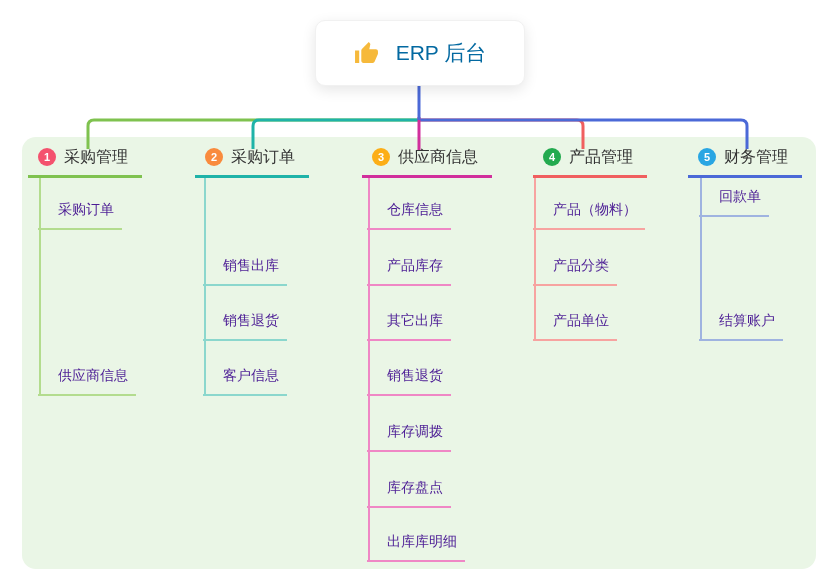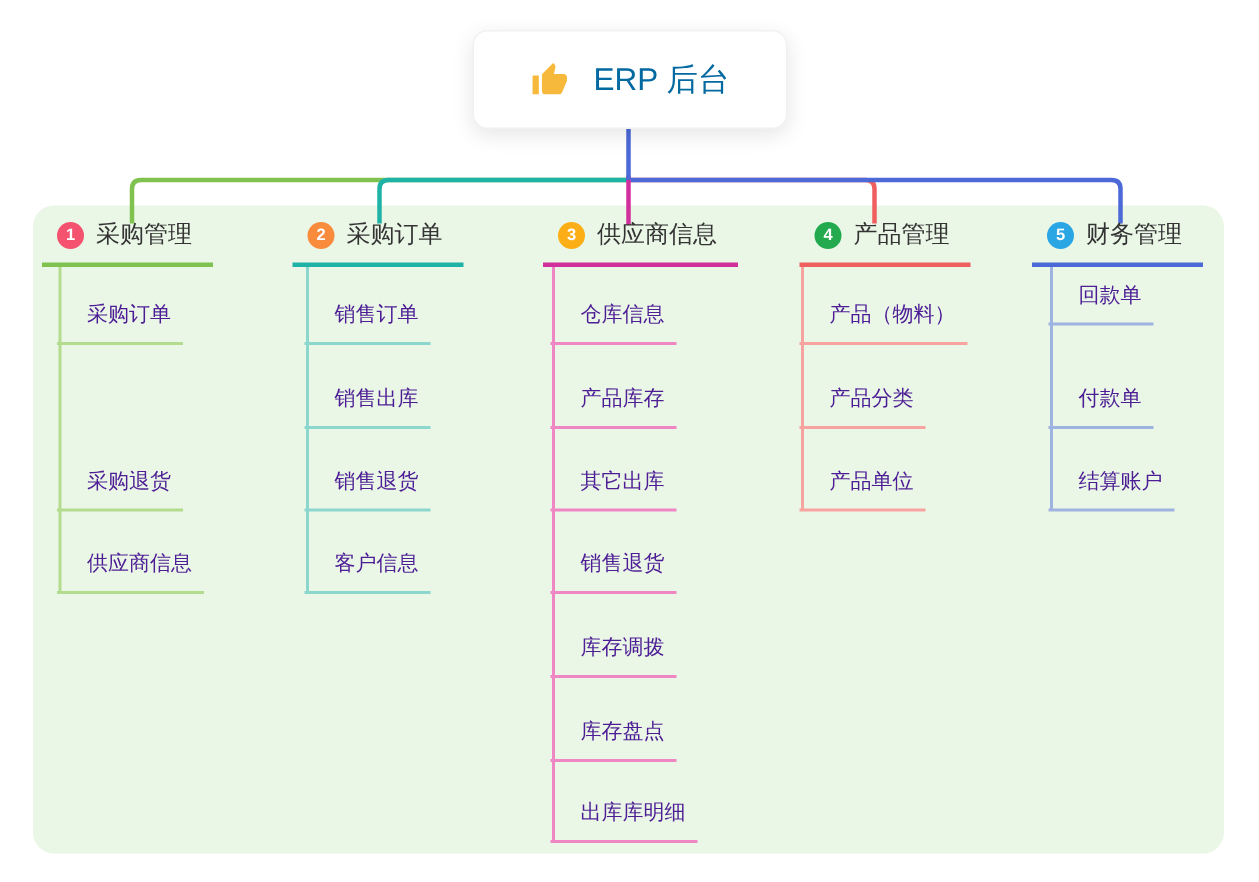--- a/index.html
+++ b/index.html
@@ -85,37 +85,34 @@
   <div class="branch" style="left: 533px; border-bottom-color: rgb(240, 95, 95);">
     <span class="badge" style="background-color: rgb(35, 170, 79);">4</span>
     <span>产品管理</span>
   </div>
   <div class="branch" style="left: 688px; border-bottom-color: rgb(75, 105, 215);">
     <span class="badge" style="background-color: rgb(41, 166, 227);">5</span>
     <span>财务管理</span>
   </div>
 
   <div class="sub" style="left: 38px; top: 199px; border-bottom-color: rgb(179, 220, 142);">采购订单</div>
-  <div class="sub" style="left: 38px; top: 310px; border-bottom-color: rgb(179, 220, 142);">采购退货</div>
   <div class="sub" style="left: 38px; top: 365px; border-bottom-color: rgb(179, 220, 142);">供应商信息</div>
 
-  <div class="sub" style="left: 203px; top: 199px; border-bottom-color: rgb(139, 215, 205);">销售订单</div>
   <div class="sub" style="left: 203px; top: 310px; border-bottom-color: rgb(139, 215, 205);">销售退货</div>
   <div class="sub" style="left: 203px; top: 255px; border-bottom-color: rgb(139, 215, 205);">销售出库</div>
   <div class="sub" style="left: 203px; top: 365px; border-bottom-color: rgb(139, 215, 205);">客户信息</div>
 
   <div class="sub" style="left: 367px; top: 199px; border-bottom-color: rgb(239, 135, 197);">仓库信息</div>
   <div class="sub" style="left: 367px; top: 255px; border-bottom-color: rgb(239, 135, 197);">产品库存</div>
   <div class="sub" style="left: 367px; top: 310px; border-bottom-color: rgb(239, 135, 197);">其它出库</div>
   <div class="sub" style="left: 367px; top: 365px; border-bottom-color: rgb(239, 135, 197);">销售退货</div>
   <div class="sub" style="left: 367px; top: 421px; border-bottom-color: rgb(239, 135, 197);">库存调拨</div>
   <div class="sub" style="left: 367px; top: 477px; border-bottom-color: rgb(239, 135, 197);">库存盘点</div>
   <div class="sub" style="left: 367px; top: 531px; border-bottom-color: rgb(239, 135, 197);">出库库明细</div>
 
   <div class="sub" style="left: 533px; top: 199px; border-bottom-color: rgb(247, 163, 160);">产品（物料）</div>
   <div class="sub" style="left: 533px; top: 255px; border-bottom-color: rgb(247, 163, 160); text-align: center;">产品分类</div>
   <div class="sub" style="left: 533px; top: 310px; border-bottom-color: rgb(247, 163, 160); text-align: center;">产品单位</div>
 
   <div class="sub" style="left: 699px; top: 186px; border-bottom-color: rgb(159, 179, 224);">回款单</div>
-  <div class="sub" style="left: 699px; top: 255px; border-bottom-color: rgb(159, 179, 224);">付款单</div>
   <div class="sub" style="left: 699px; top: 310px; border-bottom-color: rgb(159, 179, 224);">结算账户</div>
 
 </div>
 
 </body></html>

